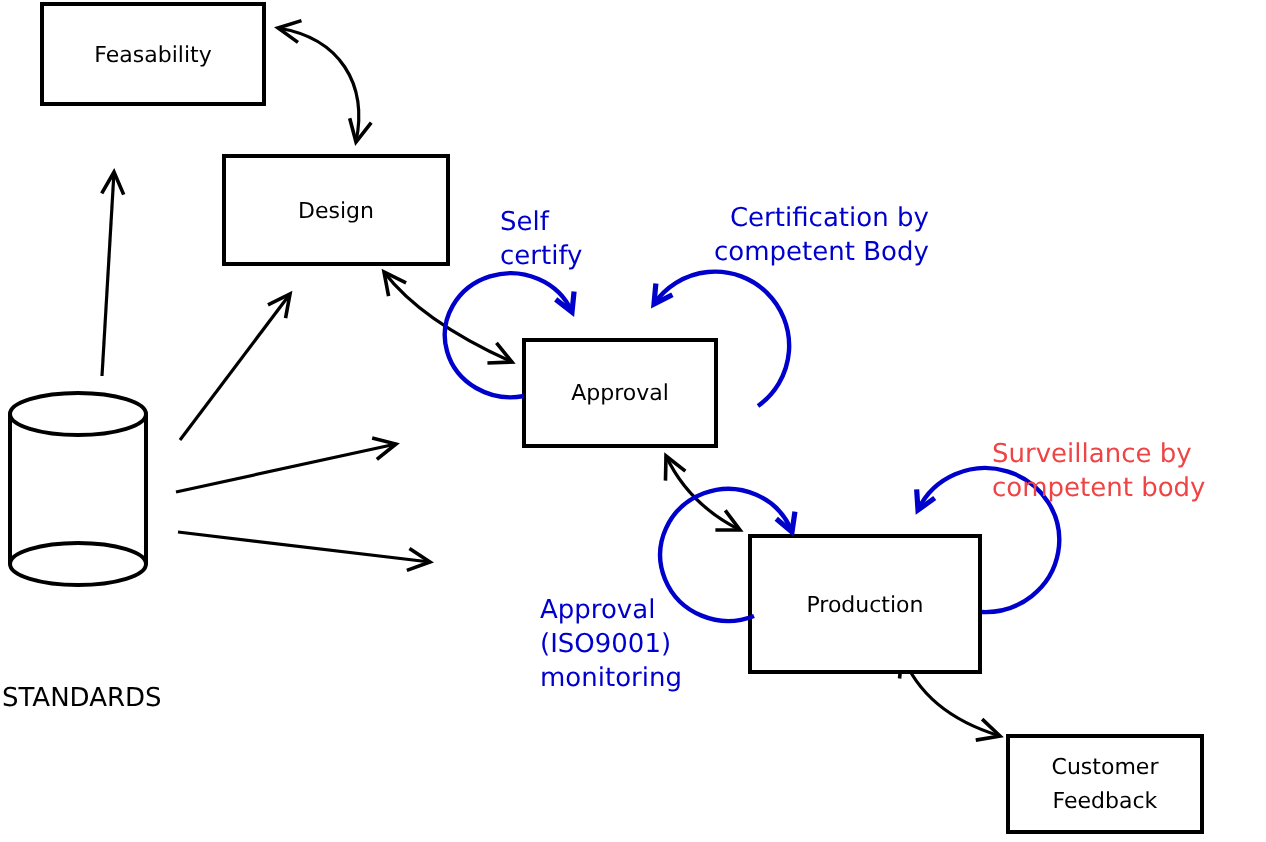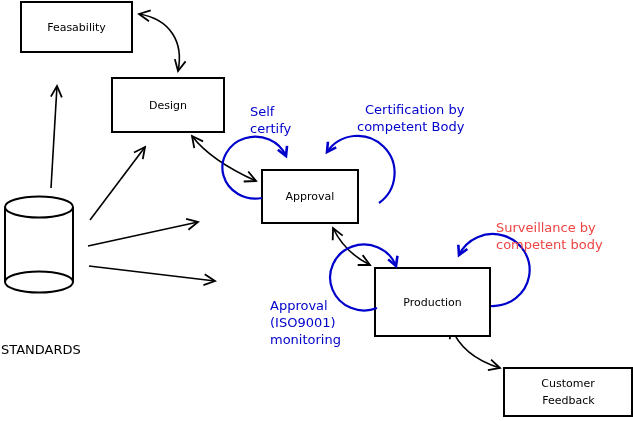--- a/index.html
+++ b/index.html
@@ -58,21 +58,21 @@
   </svg>
 
   <div class="node" style="left:20px; top:1px; width:113px; height:52px;">Feasability</div>
 
   <div class="node" style="left:111px; top:77px; width:114px; height:56px;">Design</div>
 
   <div class="node" style="left:261px; top:169px; width:98px; height:55px;">Approval</div>
 
   <div class="node" style="left:374px; top:267px; width:117px; height:70px;">Production</div>
 
-  <div class="node" style="left:503px; top:367px; width:130px; height:50px;text-align:right;">Customer
+  <div class="node" style="left:503px; top:367px; width:99px; height:50px;">Customer
 Feedback</div>
 
   <svg id="loops-layer" class="layer" width="633" height="421" viewBox="0 0 633 421">
     <defs>
       <marker id="ah-blue" markerUnits="userSpaceOnUse" markerWidth="24" markerHeight="18" viewBox="-12 -9 24 18" refX="0" refY="0" orient="auto">
         <path d="M -9 -5 L 0 0 L -9 5" fill="none" stroke="#0000cc" stroke-width="2.6"></path>
       </marker>
     </defs>
     <g fill="none" stroke="#0000cc" stroke-width="2.2">
       <path d="M 262 198 A 33 31 0 1 1 286 156" marker-end="url(#ah-blue)"></path>

